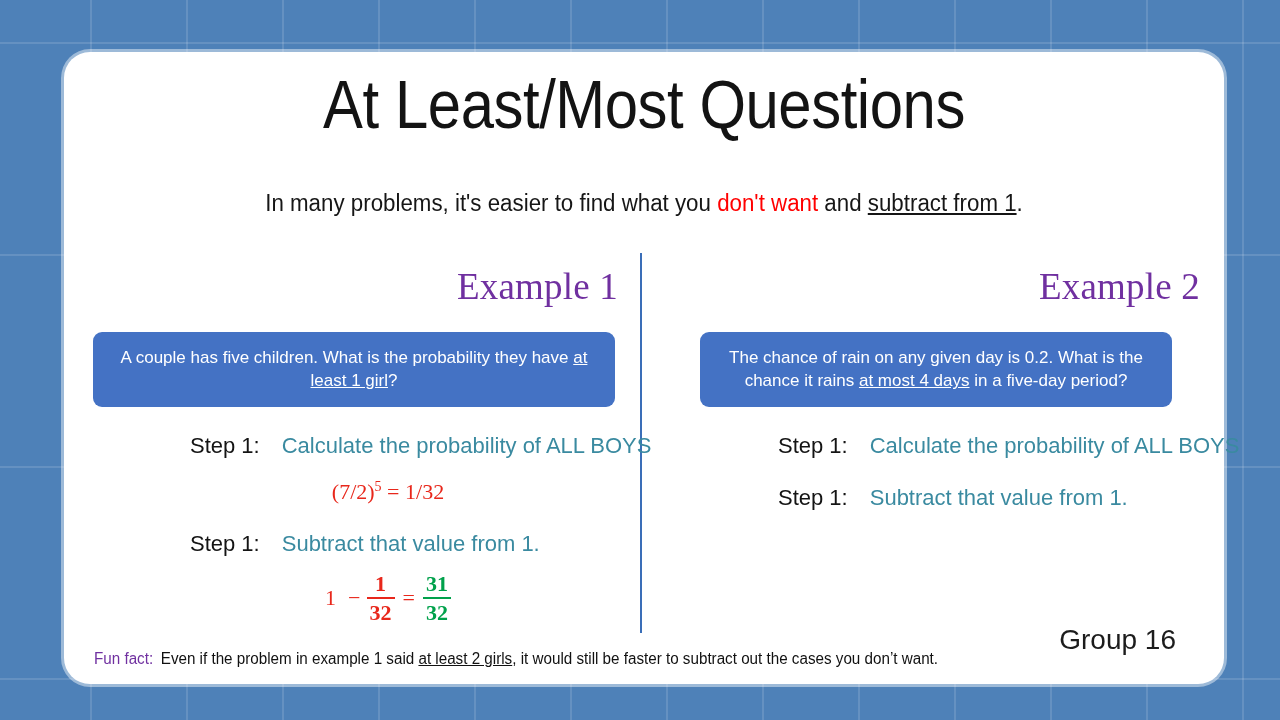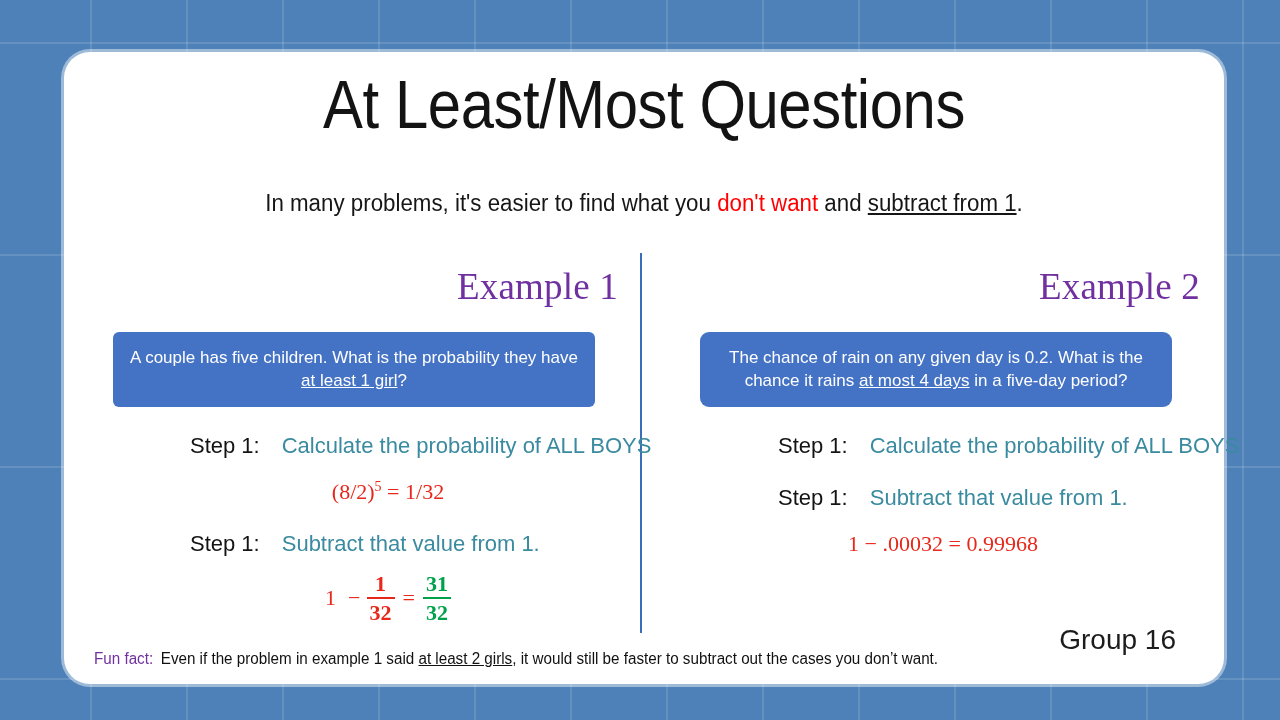--- a/index.html
+++ b/index.html
@@ -105,21 +105,21 @@
     margin: 12px auto 0 auto;
     background: #4472C4;
     color: #FFFFFF;
     border-radius: 9px;
     font-size: 17px;
     line-height: 1.38;
     text-align: center;
     padding: 14px 16px;
     box-sizing: border-box;
   }
-  #problem-box-left  { width: 482px; border-radius: 6px; }
+  #problem-box-left  { width: 522px; }
   #problem-box-right { width: 472px; }
   .problem-underline { text-decoration: underline; }
 
   .step-row {
     display: flex;
     align-items: baseline;
     font-size: 22px;
     margin-top: 26px;
   }
   #column-left  .step-row { padding-left: 116px; }
@@ -235,21 +235,21 @@
     <div class="problem-box" id="problem-box-left">
       <span>A couple has five children. What is the probability they have </span><span class="problem-underline">at least 1 girl</span><span>?</span>
     </div>
 
     <div class="step-row">
       <span class="step-label">Step 1:</span>
       <span class="step-desc">Calculate the probability of ALL BOYS</span>
     </div>
 
     <div class="equation" id="equation-1a">
-      <span>(8/2)</span><sup>5</sup><span> =  1/32</span>
+      <span>(7/2)</span><sup>5</sup><span> =  1/32</span>
     </div>
 
     <div class="step-row">
       <span class="step-label">Step 1:</span>
       <span class="step-desc">Subtract that value from 1.</span>
     </div>
 
     <div class="frac-equation">
       <span class="frac-op">1</span>
       <span class="frac-op">−</span>
@@ -280,21 +280,20 @@
       <span class="step-label">Step 1:</span>
       <span class="step-desc">Calculate the probability of ALL BOYS</span>
     </div>
 
 
     <div class="step-row">
       <span class="step-label">Step 1:</span>
       <span class="step-desc">Subtract that value from 1.</span>
     </div>
 
-    <div class="equation" id="equation-2b">1 − .00032 = 0.99968</div>
 
   </div>
 
   <div id="group-label">Group 16</div>
 
   <div id="fun-fact">
     <span id="fun-fact-label">Fun fact:</span><span>Even if the problem in example 1 said </span><span class="fun-fact-underline">at least 2 girls</span><span>, it would still be faster to subtract out the cases you don’t want.</span>
   </div>
 
 </div>

